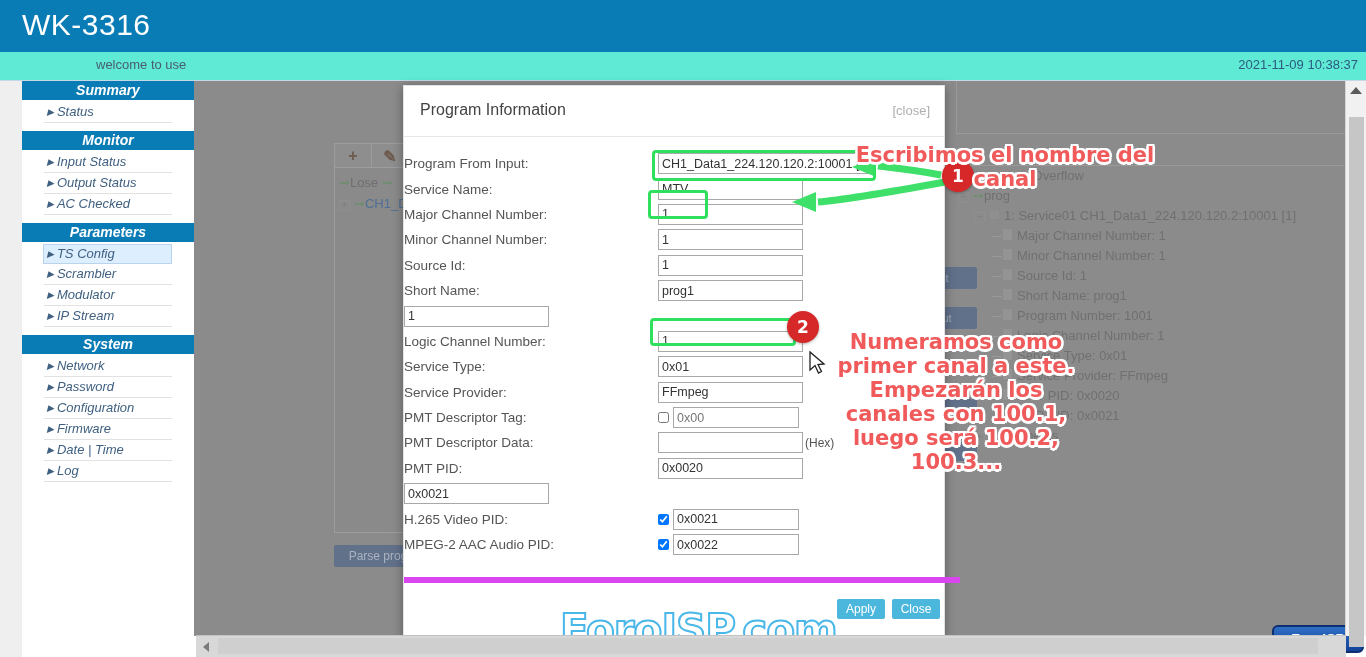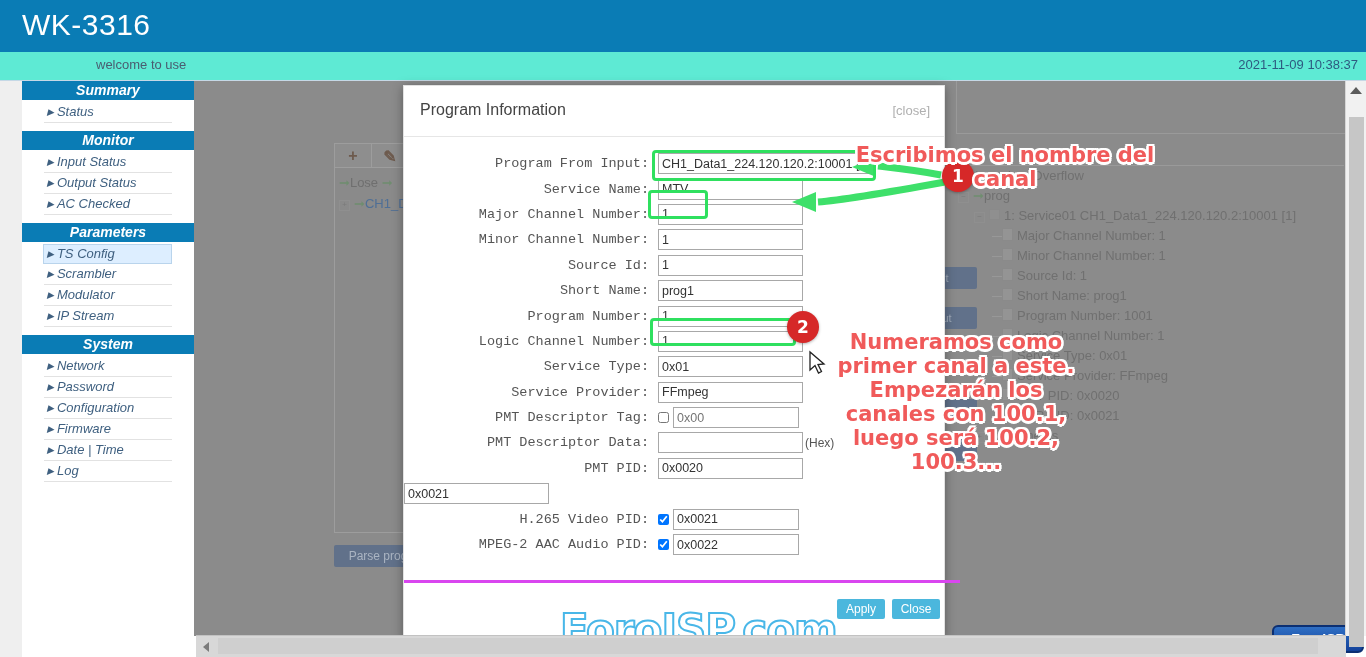--- a/index.html
+++ b/index.html
@@ -134,22 +134,22 @@
     position:absolute;left:16px;top:15px;font-size:16px;color:#444;
   }
   #modal-close{
     position:absolute;right:14px;top:17px;font-size:13px;color:#b0b0b0;cursor:pointer;
   }
   #modal-body{padding-top:14px;}
   .frow{
     display:flex;align-items:center;height:25.4px;
   }
   .flabel{
-    width:245px;text-align:right;padding-right:9px;
-    font-size:13.5px;color:#555;font-family:Liberation Mono, monospace;
+    width:245px;padding-right:9px;
+    font-size:13.5px;color:#555;
   }
   .fctl{position:relative;}
   .finput{
     width:138px;height:17px;border:1px solid #a8a8a8;background:#fff;
     font-size:12.5px;color:#333;padding:1px 2px 1px 3px;
     font-family:"Liberation Sans", sans-serif;box-sizing:content-box;
   }
   .finput.wide{width:210px;}
   .finput.ph{color:#bdbdbd;}
   .fcheck{
@@ -161,21 +161,21 @@
   .hl{
     position:absolute;border:3px solid #2fe05f;border-radius:4px;
     pointer-events:none;
   }
   #hl-input{left:652px;top:150px;width:218px;height:25px;}
   #hl-service{left:648px;top:190px;width:54px;height:23px;}
   #hl-prognum{left:650px;top:318px;width:140px;height:22px;}
   
   #modal-foot{
     position:absolute;left:0;bottom:0;width:556px;height:56px;
-    border-top:3px solid #d946ef;
+    border-top:6px solid #d946ef;
   }
   .mbtn{
     position:absolute;top:16px;height:20px;background:#4bb7dd;color:#fff;
     font-size:12px;border:none;border-radius:2px;cursor:pointer;
     font-family:"Liberation Sans", sans-serif;
   }
   #btn-apply{right:75px;width:48px;}
   #btn-close{right:20px;width:48px;}
   
   #watermark{
@@ -392,21 +392,20 @@
     </div>
 
     <div class="frow">
       <div class="flabel">Short Name:</div>
       <div class="fctl">
         <input class="finput" value="prog1" style="">
       </div>
     </div>
 
     <div class="frow">
-      <div class="flabel">Program Number:</div>
       <div class="fctl">
         <input class="finput" value="1" style="">
       </div>
     </div>
 
     <div class="frow">
       <div class="flabel">Logic Channel Number:</div>
       <div class="fctl">
         <input class="finput" value="1" style="">
       </div>

